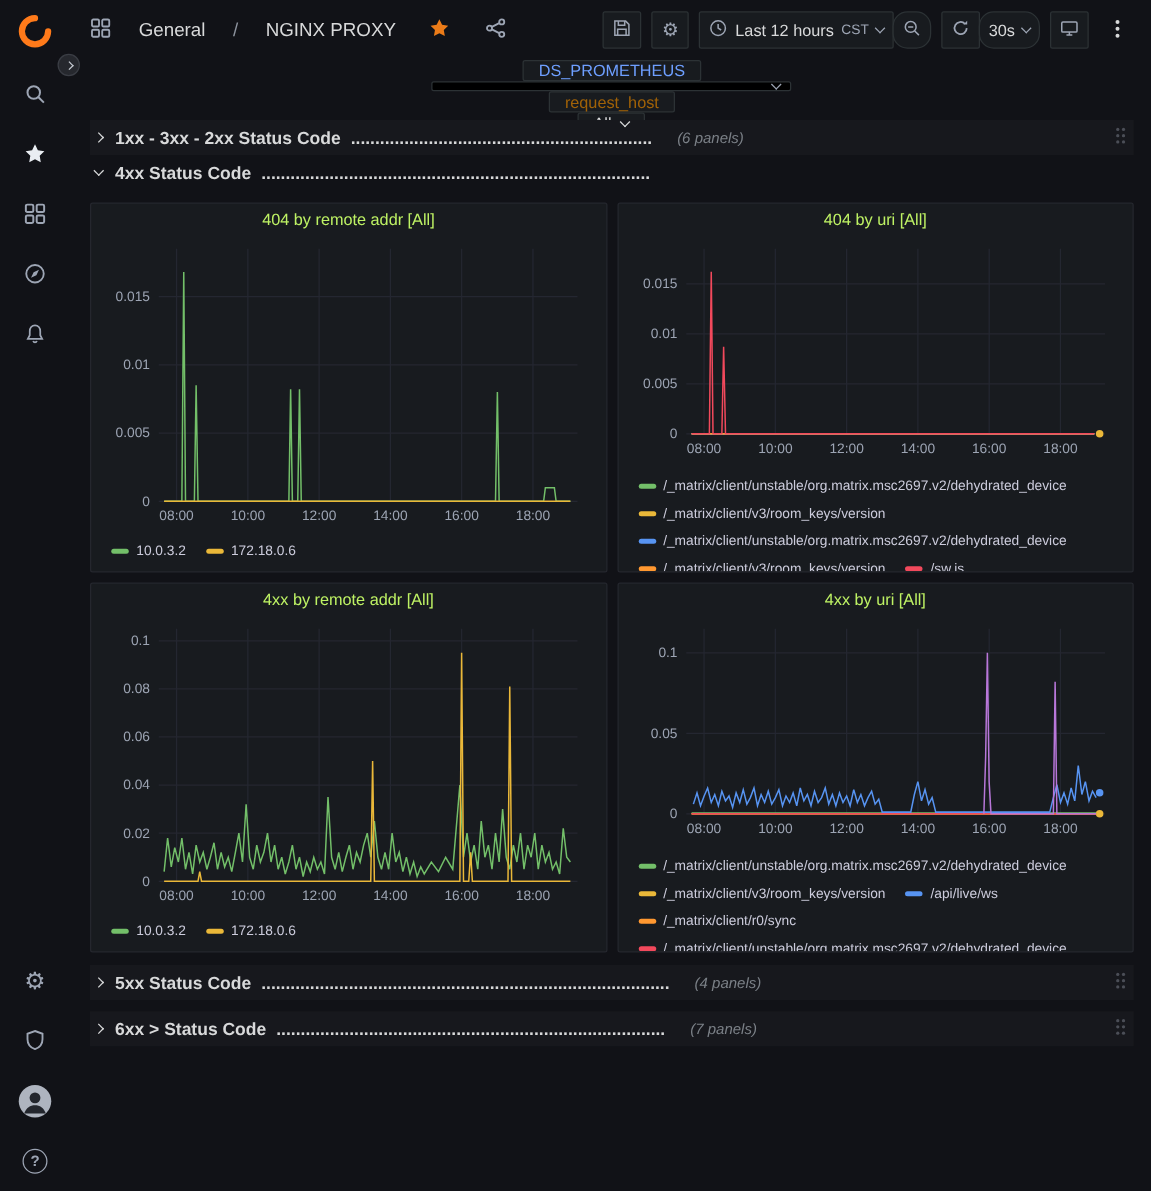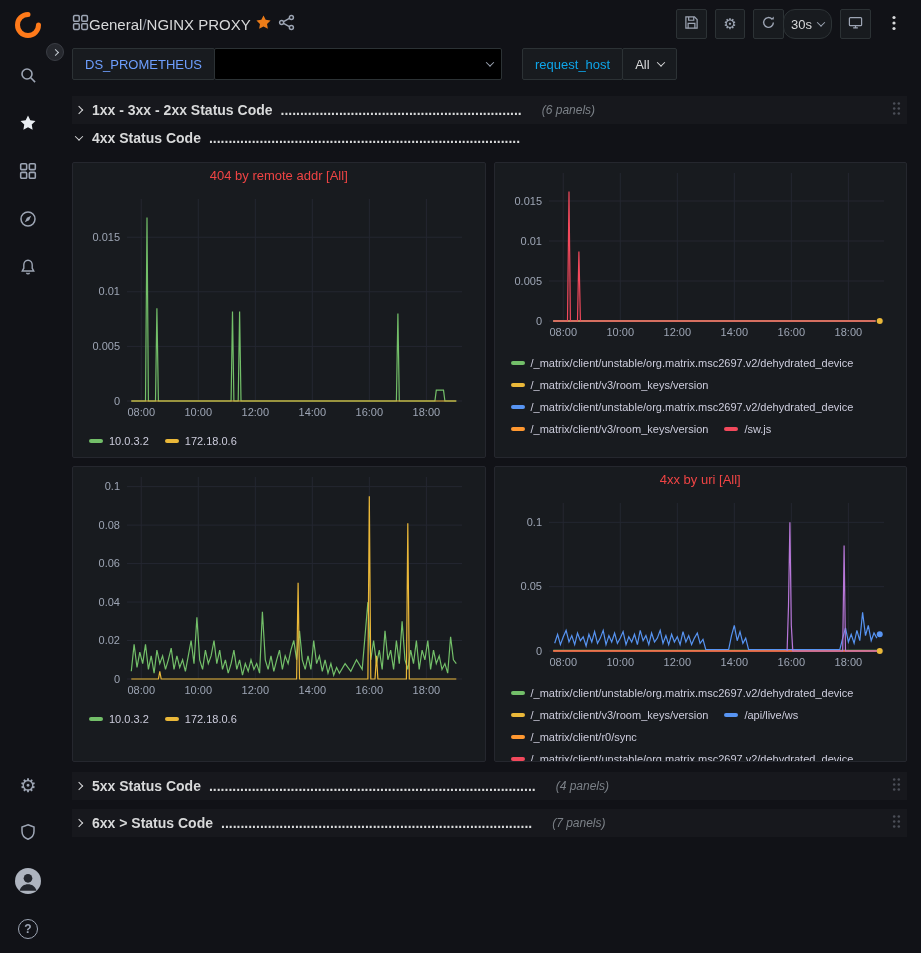--- a/index.html
+++ b/index.html
@@ -30,51 +30,51 @@
   .sb-item.active { color:#e9edf2; }
   .sb-bottom { margin-top:auto; width:56px; }
   .avatar-circle { width:26px; height:26px; border-radius:50%; background:#aeb4bf; overflow:hidden; display:grid; place-items:center; }
   .help-circle { width:20px; height:20px; border-radius:50%; border:1.6px solid #9da5b4; display:grid; place-items:center; font-size:12px; font-weight:bold; color:#9da5b4; }
 
   
   .main { flex:1; display:flex; flex-direction:column; min-width:0; }
 
   
   .topbar { height:48px; display:flex; align-items:center; padding:0 12px 0 16px; }
-  .crumb { display:flex; align-items:center; gap:0; color:#9da5b4; }
+  .crumb { display:flex; align-items:center; gap:22px; color:#9da5b4; }
   .crumb-txt { font-size:15px; color:#d8d9da; cursor:pointer; white-space:nowrap; }
   .crumb-sep { font-size:15px; color:#8d939e; }
   .toolbar { margin-left:auto; display:flex; align-items:center; gap:8px; }
   .tbtn {
     height:30px; min-width:30px; padding:0 7px;
     display:inline-flex; align-items:center; justify-content:center; gap:6px;
     background:#181b1f; border:1px solid #2c3235; border-radius:2px;
     color:#9da5b4; font-size:13px; cursor:pointer; white-space:nowrap;
   }
   .tbtn .lbl { color:#d8d9da; }
   .tbtn .dim { color:#9da5b4; font-size:11px; }
   .tbtn.plain { background:transparent; border:none; }
   .group { display:flex; }
   .group .tbtn + .tbtn { margin-left:-1px;border-radius:12px; }
 
   .chev { display:inline-block; width:6px; height:6px; border-right:1.5px solid currentColor; border-bottom:1.5px solid currentColor; }
   .chev.down { transform:rotate(45deg) translate(-1px,-1px); }
   .chev.right { transform:rotate(-45deg); }
 
   
-  .submenu { height:42px; display:flex; align-items:flex-start; padding:0 14px 0 16px; gap:0; }
+  .submenu { height:42px; display:flex; align-items:center; padding:0 14px 0 16px; gap:0;flex-direction:column; }
   .vbox {
     height:32px; display:inline-flex; align-items:center; padding:0 12px;
     background:#181b1f; border:1px solid #2c3235; border-radius:2px; cursor:pointer;
   }
   .vbox + .vbox { margin-left:-1px; }
   .ds-label { color:#6e9fff; font-weight:500; }
   .black-dd { width:288px; background:#000; justify-content:space-between; padding-right:8px; color:#9da5b4; }
   .gap { width:20px; }
-  .var-label { color:#0ea5e9; font-weight:500; }
+  .var-label { color:#a16207; font-weight:500; }
   .var-value { color:#d8d9da; gap:8px; }
 
   
   .dash { flex:1; padding:6px 14px 0 16px; overflow:hidden; }
   .row-head {
     height:28px; display:flex; align-items:center; gap:10px;
     color:#d8d9da; font-size:14px; font-weight:700; cursor:pointer; padding:0 6px 0 4px;
   }
   .row-head.banded { background:#17181d; }
   .row-title { white-space:nowrap; }
@@ -82,21 +82,21 @@
   .pcount { color:#7b8087; font-style:italic; font-size:12px; font-weight:400; margin-left:10px; white-space:nowrap; }
   .rhandle { margin-left:auto; flex:0 0 auto; cursor:grab; color:#4b4e57; } .mb8{margin-bottom:0;} .mb9{margin-bottom:9px;} .mb10{margin-bottom:10px;}
 
   .panels { display:grid; grid-template-columns:1fr 1fr; gap:8px; margin-bottom:10px; }
   .panel {
     height:296px; background:#181b1f; border:1px solid #25272e; border-radius:2px;
     display:flex; flex-direction:column; overflow:hidden;
   }
   .panel-title {
     height:26px; line-height:26px; text-align:center; font-size:13px; font-weight:500;
-    color:#ef4444; cursor:pointer; flex:0 0 auto;
+    color:#bef264; cursor:pointer; flex:0 0 auto;
   }
   .chart { flex:0 0 auto; padding-left:8px; }
   .legend {
     flex:1; min-height:0; overflow:hidden;
     display:flex; flex-wrap:wrap; align-content:flex-start; column-gap:16px;
     padding:6px 8px 0 16px; font-size:11px; color:#ccccdc;
   }
   .legend.multi { padding-top:8px; }
   .li { display:inline-flex; align-items:center; gap:6px; height:22px; white-space:nowrap; cursor:pointer; }
   .sw { width:14px; height:4px; border-radius:2px; flex:0 0 auto; }
@@ -217,20 +217,41 @@
       <div class="tbtn">
         <span>
           <svg width="15" height="15" viewBox="0 0 16 16" fill="none" stroke="currentColor" stroke-width="1.3">
               <path d="M2 2h9.2L14 4.8V14H2z"></path>
               <path d="M5 2v3.6h5.4V2M4.4 14V9h7.2v5"></path>
             </svg>
         </span>
       </div>
       <div class="tbtn">
         <span style="font-size:15px;">⚙</span>
+      </div>
+      <div class="group">
+        <div class="tbtn">
+          <span>
+            <svg width="15" height="15" viewBox="0 0 16 16" fill="none" stroke="currentColor" stroke-width="1.3">
+                <circle cx="8" cy="8" r="6.2"></circle>
+                <path d="M8 4.4V8l2.6 1.6"></path>
+              </svg>
+          </span>
+          <span class="lbl">Last 12 hours</span>
+          <span class="dim">CST</span>
+          <span class="chev down"></span>
+        </div>
+        <div class="tbtn">
+          <span>
+            <svg width="15" height="15" viewBox="0 0 16 16" fill="none" stroke="currentColor" stroke-width="1.3">
+                <circle cx="7" cy="7" r="4.6"></circle>
+                <path d="M10.4 10.4L14 14M4.8 7h4.4"></path>
+              </svg>
+          </span>
+        </div>
       </div>
       <div class="group">
         <div class="tbtn">
           <span>
             <svg width="15" height="15" viewBox="0 0 16 16">
                 <path d="M13.2 8a5.2 5.2 0 1 1-1.5-3.7" fill="none" stroke="currentColor" stroke-width="1.5"></path>
                 <path d="M13.6 1.6v3.2h-3.2z" fill="currentColor"></path>
               </svg>
           </span>
         </div>
@@ -330,20 +351,21 @@
               <span class="sw" style="background: rgb(115, 191, 105);"></span>
               <span>10.0.3.2</span>
             </span>
             <span class="li">
               <span class="sw" style="background: rgb(234, 184, 57);"></span>
               <span>172.18.0.6</span>
             </span>
           </div>
         </div>
         <div class="panel">
+          <div class="panel-title">404 by uri [All]</div>
           <div class="chart"><svg width="395" height="178" viewBox="0 0 395 178">
               <line x1="60.25531914893617" x2="60.25531914893617" y1="10" y2="158" stroke="#242731" stroke-width="1"></line>
               <text x="60.25531914893617" y="173" fill="#9da5b4" font-size="11" text-anchor="middle">08:00</text>
               <line x1="117.27659574468085" x2="117.27659574468085" y1="10" y2="158" stroke="#242731" stroke-width="1"></line>
               <text x="117.27659574468085" y="173" fill="#9da5b4" font-size="11" text-anchor="middle">10:00</text>
               <line x1="174.29787234042553" x2="174.29787234042553" y1="10" y2="158" stroke="#242731" stroke-width="1"></line>
               <text x="174.29787234042553" y="173" fill="#9da5b4" font-size="11" text-anchor="middle">12:00</text>
               <line x1="231.31914893617022" x2="231.31914893617022" y1="10" y2="158" stroke="#242731" stroke-width="1"></line>
               <text x="231.31914893617022" y="173" fill="#9da5b4" font-size="11" text-anchor="middle">14:00</text>
               <line x1="288.3404255319149" x2="288.3404255319149" y1="10" y2="158" stroke="#242731" stroke-width="1"></line>
@@ -382,20 +404,21 @@
               <span class="sw" style="background: rgb(255, 152, 48);"></span>
               <span>/_matrix/client/v3/room_keys/version</span>
             </span>
             <span class="li">
               <span class="sw" style="background: rgb(242, 73, 92);"></span>
               <span>/sw.js</span>
             </span>
           </div>
         </div>
         <div class="panel">
+          <div class="panel-title">4xx by remote addr [All]</div>
           <div class="chart"><svg width="395" height="232" viewBox="0 0 395 232">
               <line x1="60.25531914893617" x2="60.25531914893617" y1="10" y2="212" stroke="#242731" stroke-width="1"></line>
               <text x="60.25531914893617" y="227" fill="#9da5b4" font-size="11" text-anchor="middle">08:00</text>
               <line x1="117.27659574468085" x2="117.27659574468085" y1="10" y2="212" stroke="#242731" stroke-width="1"></line>
               <text x="117.27659574468085" y="227" fill="#9da5b4" font-size="11" text-anchor="middle">10:00</text>
               <line x1="174.29787234042553" x2="174.29787234042553" y1="10" y2="212" stroke="#242731" stroke-width="1"></line>
               <text x="174.29787234042553" y="227" fill="#9da5b4" font-size="11" text-anchor="middle">12:00</text>
               <line x1="231.31914893617022" x2="231.31914893617022" y1="10" y2="212" stroke="#242731" stroke-width="1"></line>
               <text x="231.31914893617022" y="227" fill="#9da5b4" font-size="11" text-anchor="middle">14:00</text>
               <line x1="288.3404255319149" x2="288.3404255319149" y1="10" y2="212" stroke="#242731" stroke-width="1"></line>

